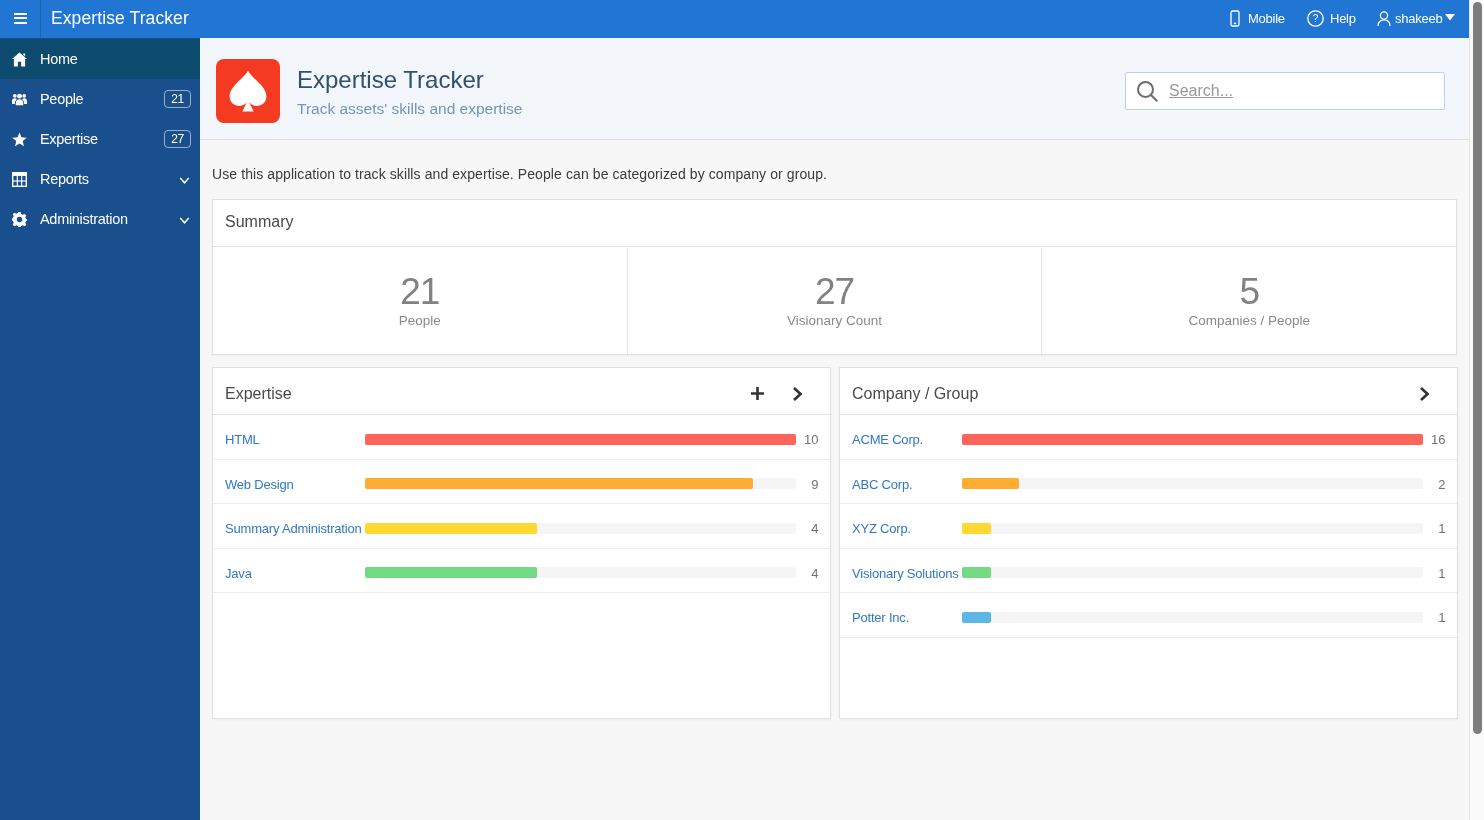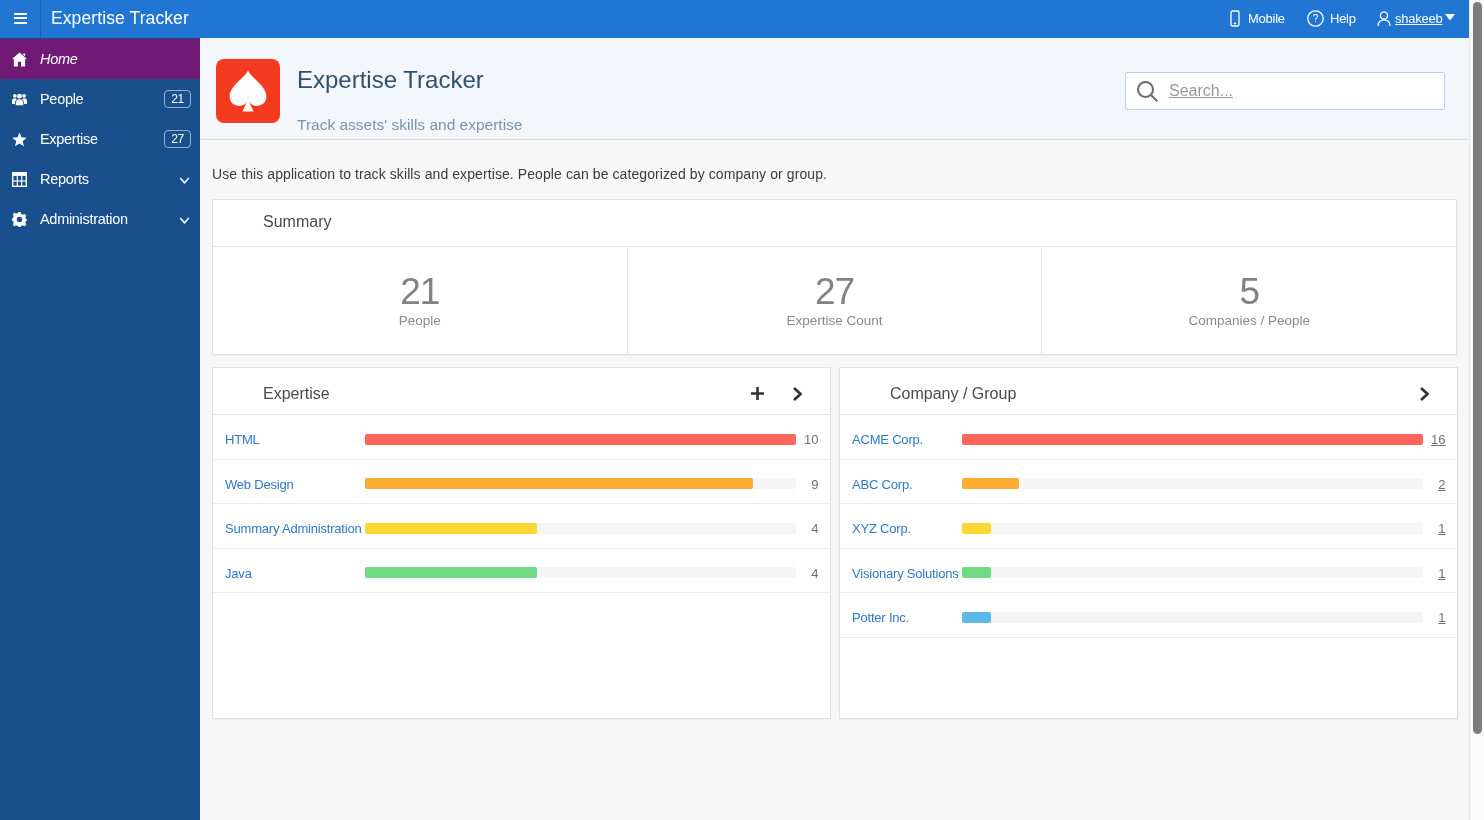--- a/index.html
+++ b/index.html
@@ -14,63 +14,63 @@
 .navitem { position:absolute; top:0; height:38px; line-height:38px; color:#fff; font-size:13px; letter-spacing:-0.25px; white-space:nowrap; }
 .navitem svg { vertical-align:-4px; }
 
 
 #sbtrack { position:absolute; left:1469px; top:0; width:15px; height:820px; background:#fafafa; border-left:1px solid #e7e7e7; }
 #sbthumb { position:absolute; left:1472.5px; top:2px; width:9px; height:732px; background:#7d7d7d; border-radius:5px; }
 
 
 #sidebar { position:absolute; left:0; top:38px; width:200px; height:782px; background:#194f8c; padding-top:1px; }
 .sitem { position:relative; height:40px; line-height:40px; color:#fff; font-size:14.5px; letter-spacing:-0.3px; }
-.sitem.active { background:#701a75;font-style:italic; }
+.sitem.active { background:#0c4a6e; }
 .sitem .icon { position:absolute; left:12px; top:13px; width:15px; height:15px; }
 .sitem .label { position:absolute; left:40px; top:0; }
 .badge { position:absolute; right:9px; top:11px; height:18px; line-height:16px; padding:0 6px; border:1px solid rgba(255,255,255,0.55); border-radius:4px; font-size:12px; color:#fff; }
 .chev { position:absolute; right:10px; top:15.5px; width:11px; height:11px; }
 
 
 #main { position:absolute; left:200px; top:38px; width:1269px; height:782px; background:#f7f7f7; }
 #hdrband { position:absolute; left:0; top:0; width:1269px; height:102px; background:#f3f6fb; border-bottom:1px solid #dadfe4; }
 #spade { position:absolute; left:16px; top:21px; width:64px; height:64px; background:#f43b21; border-radius:8px; }
 #htitle { position:absolute; left:97px; top:29px; font-size:24px; line-height:26px; color:#31506f; }
-#hsub { position:absolute; left:97px; top:61.5px; font-size:15.5px; line-height:17px; color:#7495b8;margin-top:16px; }
+#hsub { position:absolute; left:97px; top:61.5px; font-size:15.5px; line-height:17px; color:#7495b8; }
 #search { position:absolute; left:925px; top:33.5px; width:320px; height:38px; background:#fff; border:1px solid #bdd2ea; border-radius:2px; }
 #search .mag { position:absolute; left:9px; top:6px; }
 #search .ph { position:absolute; left:43px; top:0; line-height:36px; font-size:16px; color:#989898;text-decoration:underline; }
 
 #para { position:absolute; left:12px; top:127.5px; font-size:14px; letter-spacing:0.09px; color:#3b3b3b; }
 
 .card { position:absolute; background:#fff; border:1px solid #e0e0e0; box-shadow:0 1px 2px rgba(0,0,0,0.045); }
 #sumcard .t { top:13px; }
 #sumcard { left:12px; top:161px; width:1245px; height:156px; }
 .cardhdr { position:relative; height:47px; border-bottom:1px solid #e4e4e4; }
-.cardhdr .t { position:absolute; left:12px; top:17px; font-size:16px; color:#4a4a4a;margin-left:38px; }
+.cardhdr .t { position:absolute; left:12px; top:17px; font-size:16px; color:#4a4a4a; }
 .sumcols { position:absolute; left:0; top:48px; width:100%; height:106px; display:flex; }
 .sumcol { flex:1; text-align:center; border-right:1px solid #e4e4e4; }
 .sumcol:last-child { border-right:none; }
 .bignum { margin-top:25px; font-size:37px; line-height:38px; color:#828282; letter-spacing:-1px; }
 .sumlbl { margin-top:2px; font-size:13.5px; color:#8a8a8a; }
 
 #card1 { left:12px; top:329px; width:618.5px; height:352px; }
 #card2 { left:639px; top:329px; width:618.5px; height:352px; }
 .hico { position:absolute; top:18.5px; }
 .row { position:relative; height:44.55px; border-bottom:1px solid #ececec; box-sizing:border-box; }
 .row .lnk { position:absolute; left:12px; top:17px; font-size:13px; letter-spacing:-0.2px; color:#2f78c6; }
 .row .track { position:absolute; top:18.5px; height:11px; background:#f5f5f5; border-radius:2px; }
 .row .fill { position:absolute; top:18.5px; height:11px; border-radius:2px; }
 .row .cnt { position:absolute; top:17px; font-size:13px; color:#707070; text-align:center; }
 #card1 .track { left:152px; width:431px; }
 #card1 .fill { left:152px; }
 #card1 .cnt { right:11px; }
 #card2 .track { left:121.8px; width:460.8px; }
 #card2 .fill { left:121.8px; }
-#card2 .cnt { right:11px;text-decoration:underline; }
+#card2 .cnt { right:11px; }
 .c-red{background:#fc655c;} .c-org{background:#feac32;} .c-yel{background:#fed831;}
 .c-grn{background:#71da83;} .c-blu{background:#5cb7e6;}
 </style>
 </head>
 <body>
 
 <div id="topbar">
   <div id="burgerbox">
       <div class="burger">
         <span></span>
@@ -84,21 +84,21 @@
         <rect x="1" y="1" width="8" height="15" rx="1.5"></rect>
         <line x1="3.8" y1="13.4" x2="6.2" y2="13.4" stroke-width="1.6"></line>
       </svg>Mobile
   </div>
   <div class="navitem" style="left:1307px;">
     <svg width="17" height="17" viewBox="0 0 17 17" fill="none" stroke="#fff" style="margin-right:6px;">
         <circle cx="8.5" cy="8.5" r="7.7" stroke-width="1.3"></circle>
         <text x="8.5" y="12" font-size="10" fill="#fff" stroke="none" text-anchor="middle" font-family="Liberation Sans">?</text>
       </svg>Help
   </div>
-  <div class="navitem" style="left:1376px;text-decoration:underline;">
+  <div class="navitem" style="left:1376px;">
     <svg width="16" height="17" viewBox="0 0 16 17" fill="none" stroke="#fff" stroke-width="1.3" style="margin-right:3px;">
         <circle cx="8" cy="5.5" r="3.6"></circle>
         <path d="M2 16 C2 11.5 5 9.8 8 9.8 C11 9.8 14 11.5 14 16"></path>
       </svg>shakeeb</div>
   <svg style="position:absolute;left:1445px;top:13.5px;" width="10" height="7" viewBox="0 0 10 7">
       <path d="M0 0 L10 0 L5 6.5 Z" fill="#fff"></path>
     </svg>
 </div>
 
 <div id="sidebar">
@@ -175,21 +175,21 @@
     <div class="cardhdr">
         <span class="t">Summary</span>
       </div>
     <div class="sumcols">
       <div class="sumcol">
           <div class="bignum">21</div>
           <div class="sumlbl">People</div>
         </div>
       <div class="sumcol">
           <div class="bignum">27</div>
-          <div class="sumlbl">Expertise Count</div>
+          <div class="sumlbl">Visionary Count</div>
         </div>
       <div class="sumcol">
           <div class="bignum">5</div>
           <div class="sumlbl">Companies / People</div>
         </div>
     </div>
   </div>
 
   <div class="card" id="card1">
     <div class="cardhdr">

